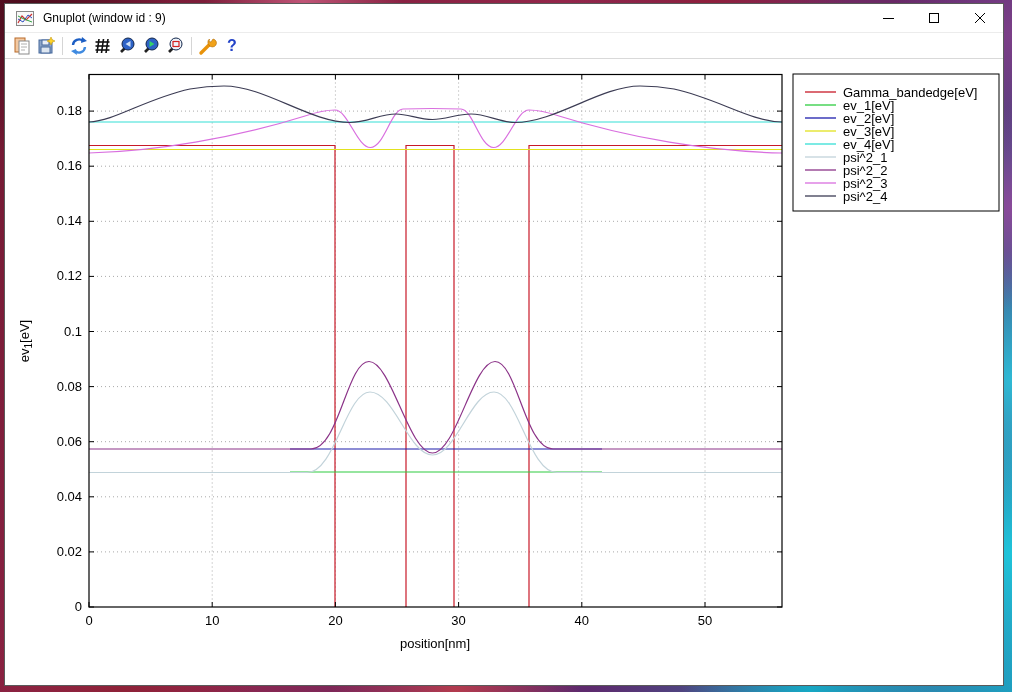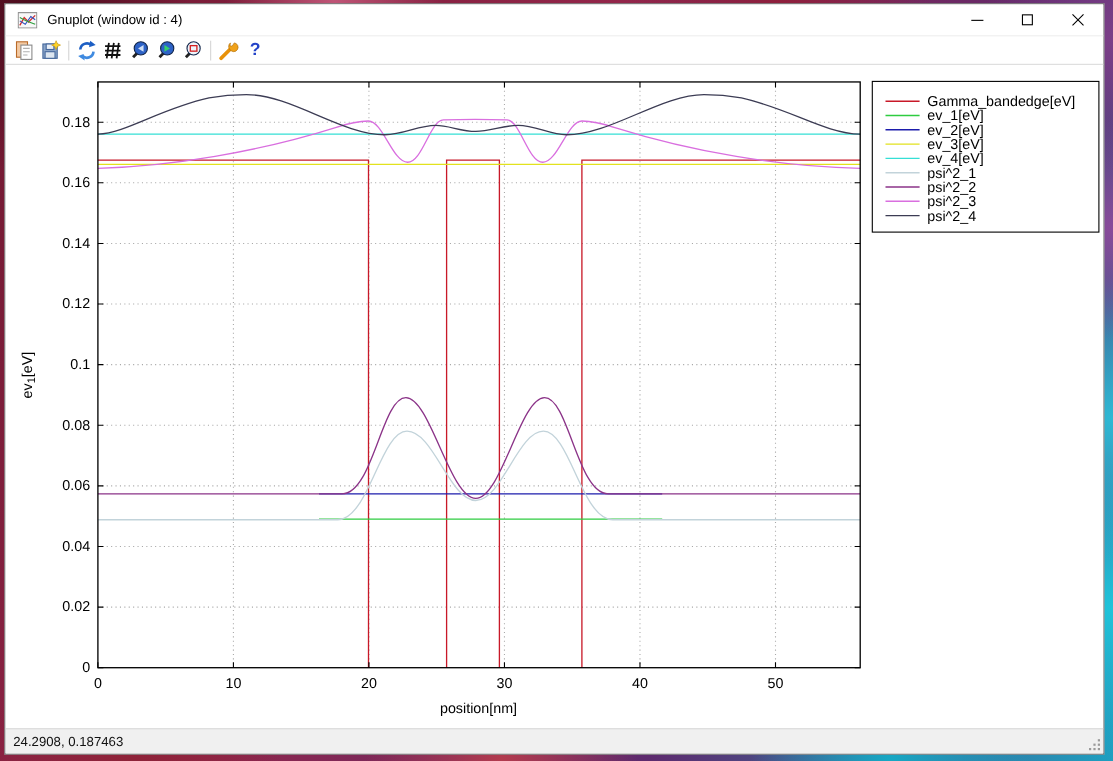--- a/index.html
+++ b/index.html
@@ -47,21 +47,21 @@
 
 <div class="app-window">
 
   <div class="title-bar">
     <svg class="app-icon" viewBox="0 0 18 15">
       <rect x="0.5" y="0.5" width="17" height="14" fill="#f8f8f8" stroke="#888"></rect>
       <polyline points="2,12 6,5 10,9 16,3" fill="none" stroke="#d03030" stroke-width="1.2"></polyline>
       <polyline points="2,8 7,11 12,4 16,7" fill="none" stroke="#3050c0" stroke-width="1"></polyline>
       <polyline points="2,5 8,8 16,11" fill="none" stroke="#30a040" stroke-width="1"></polyline>
     </svg>
-    <span class="title-text">Gnuplot (window id : 4)</span>
+    <span class="title-text">Gnuplot (window id : 9)</span>
     <div class="win-controls">
       <div class="win-btn">
           <div class="glyph-min"></div>
         </div>
       <div class="win-btn">
           <div class="glyph-max"></div>
         </div>
       <div class="win-btn">
         <svg width="12" height="12" viewBox="0 0 12 12">
           <path d="M1,1 L11,11 M11,1 L1,11" stroke="#000" stroke-width="1"></path>
@@ -243,27 +243,14 @@
           <line x1="800" x2="831" y1="111" y2="111" stroke="#8b3388" stroke-width="1.3"></line>
           <text x="838" y="115.5" font-size="13" fill="#000">psi^2_2</text>
           <line x1="800" x2="831" y1="124" y2="124" stroke="#d96fdf" stroke-width="1.3"></line>
           <text x="838" y="128.5" font-size="13" fill="#000">psi^2_3</text>
           <line x1="800" x2="831" y1="137" y2="137" stroke="#3c3c54" stroke-width="1.3"></line>
           <text x="838" y="141.5" font-size="13" fill="#000">psi^2_4</text>
         </g>
     </svg>
   </div>
 
-  <div class="status-bar">
-    <span class="status-text">24.2908,  0.187463</span>
-    <svg class="grip" viewBox="0 0 12 12">
-      <g fill="#9a9a9a">
-        <rect x="9" y="9" width="2" height="2"></rect>
-          <rect x="9" y="5" width="2" height="2"></rect>
-          <rect x="9" y="1" width="2" height="2"></rect>
-        <rect x="5" y="9" width="2" height="2"></rect>
-          <rect x="5" y="5" width="2" height="2"></rect>
-        <rect x="1" y="9" width="2" height="2"></rect>
-      </g>
-    </svg>
-  </div>
 
 </div>
 
 </body></html>

